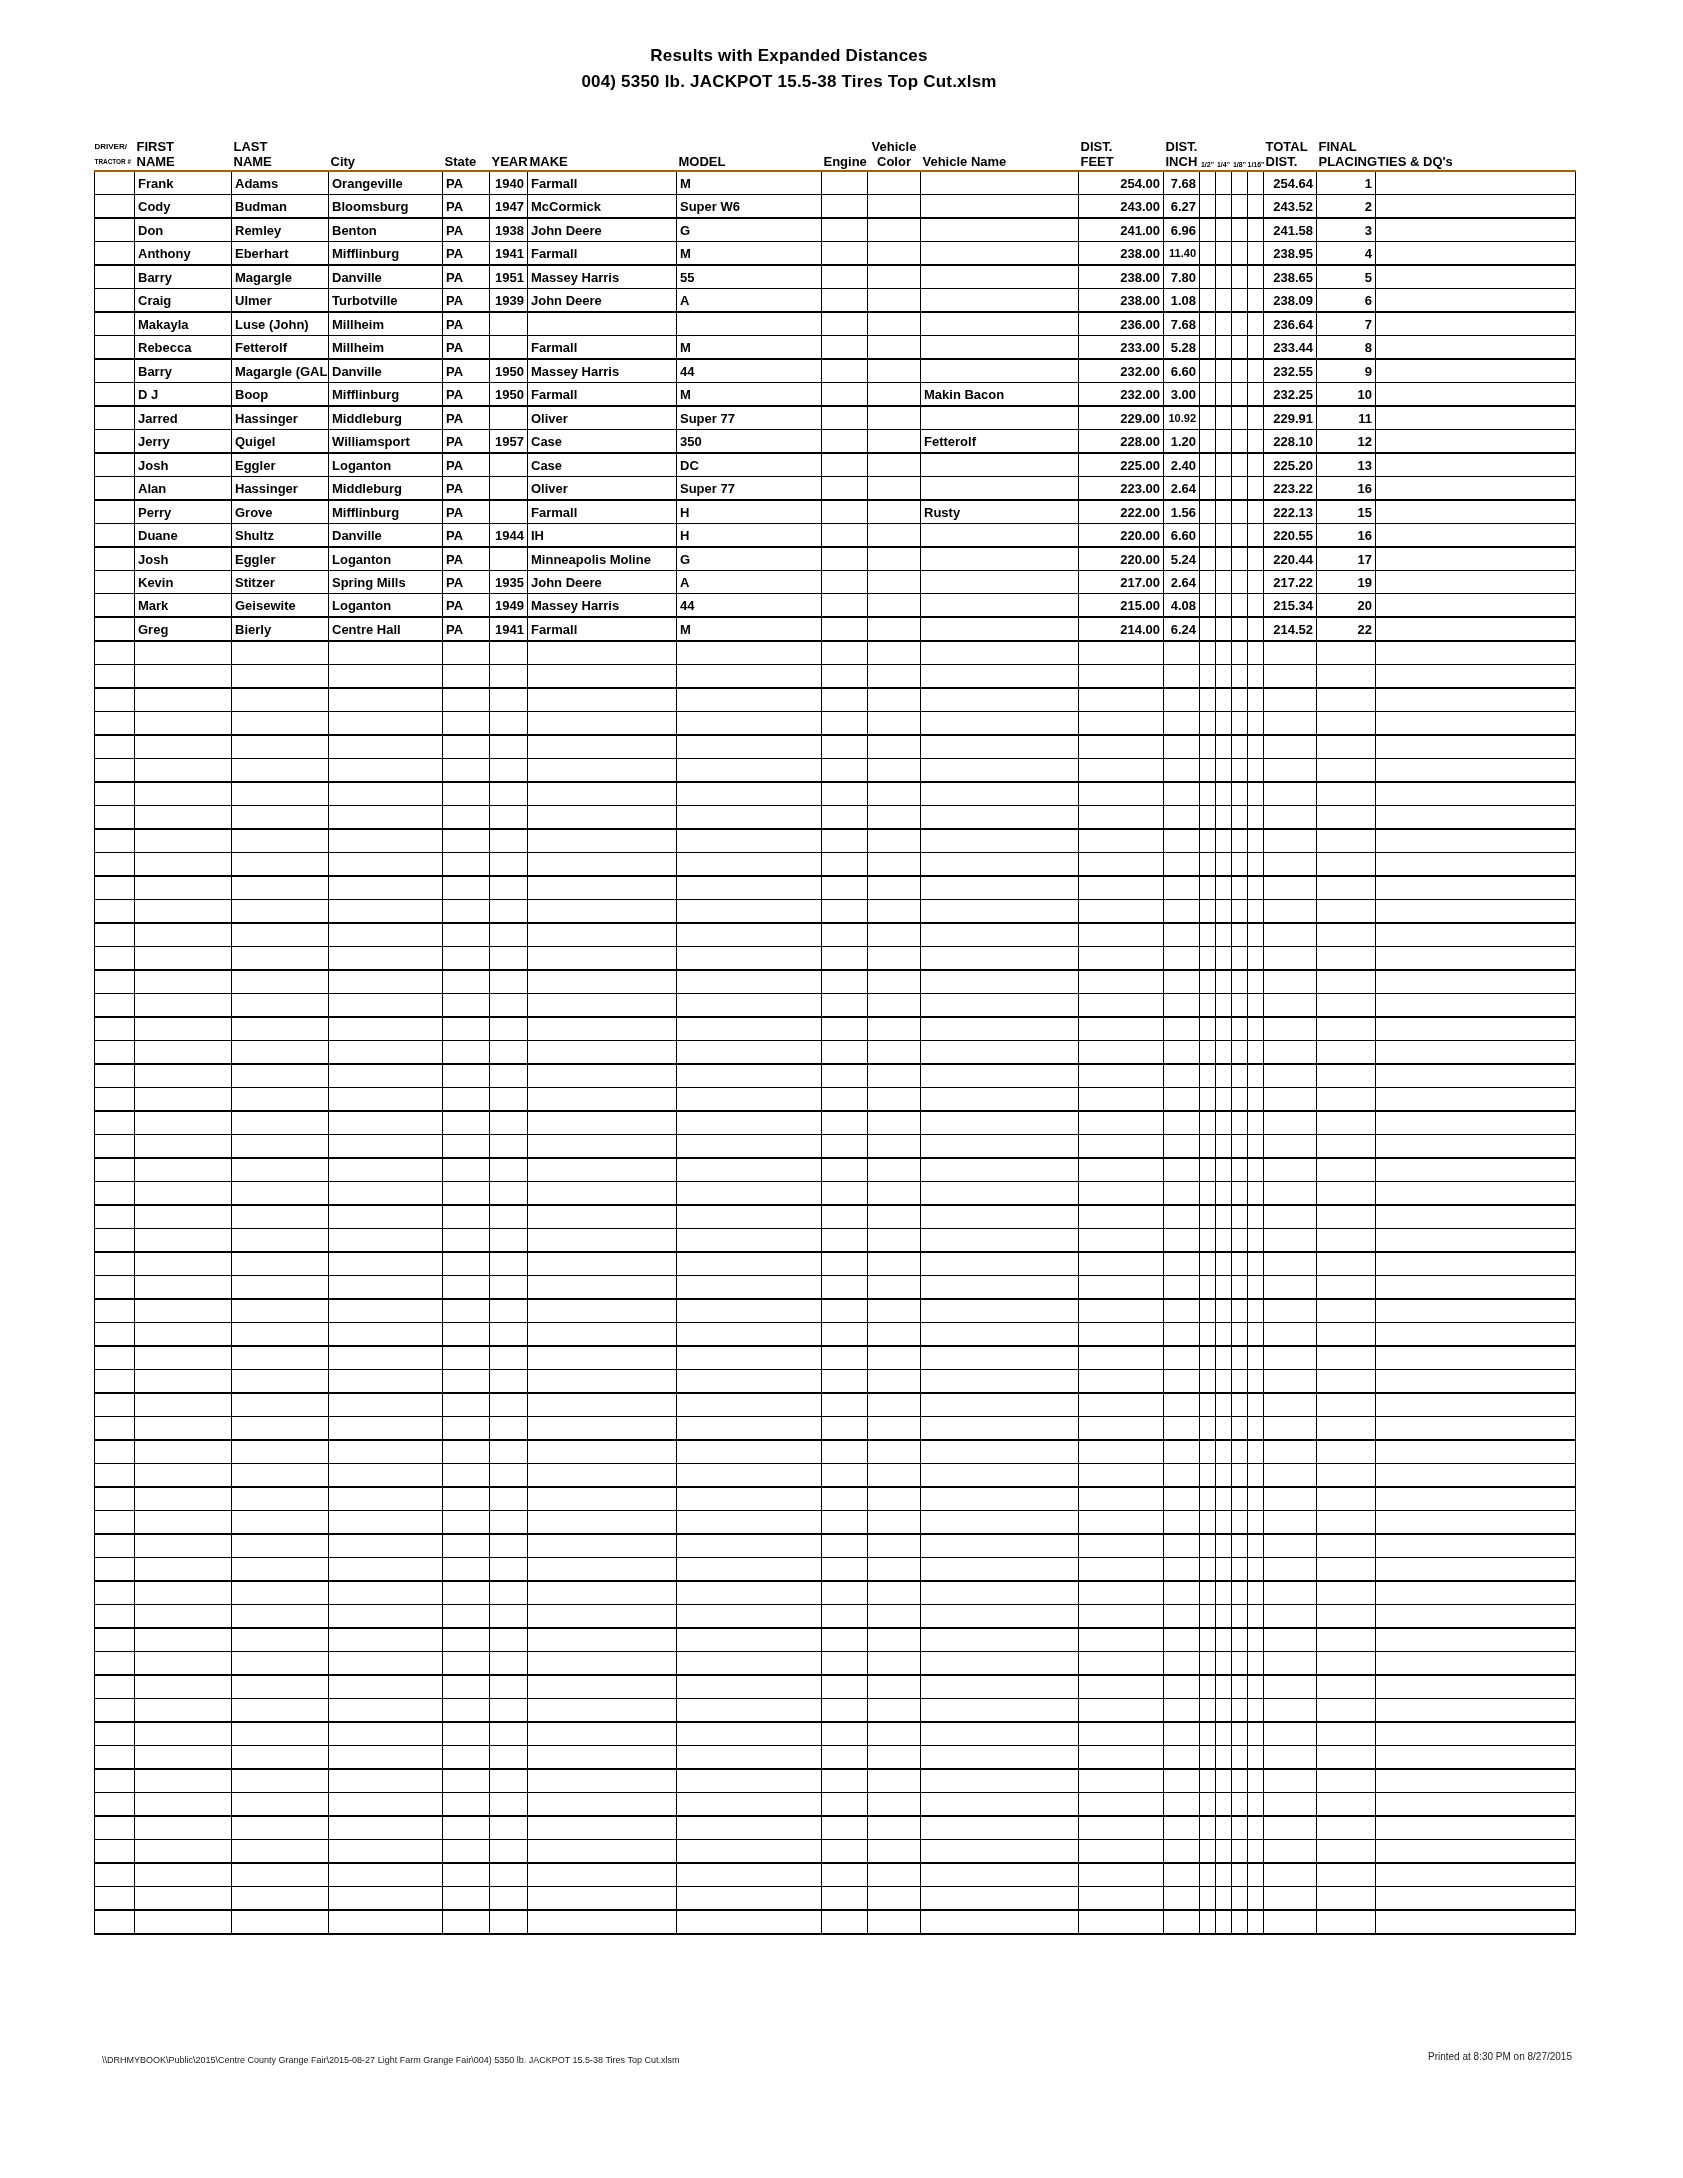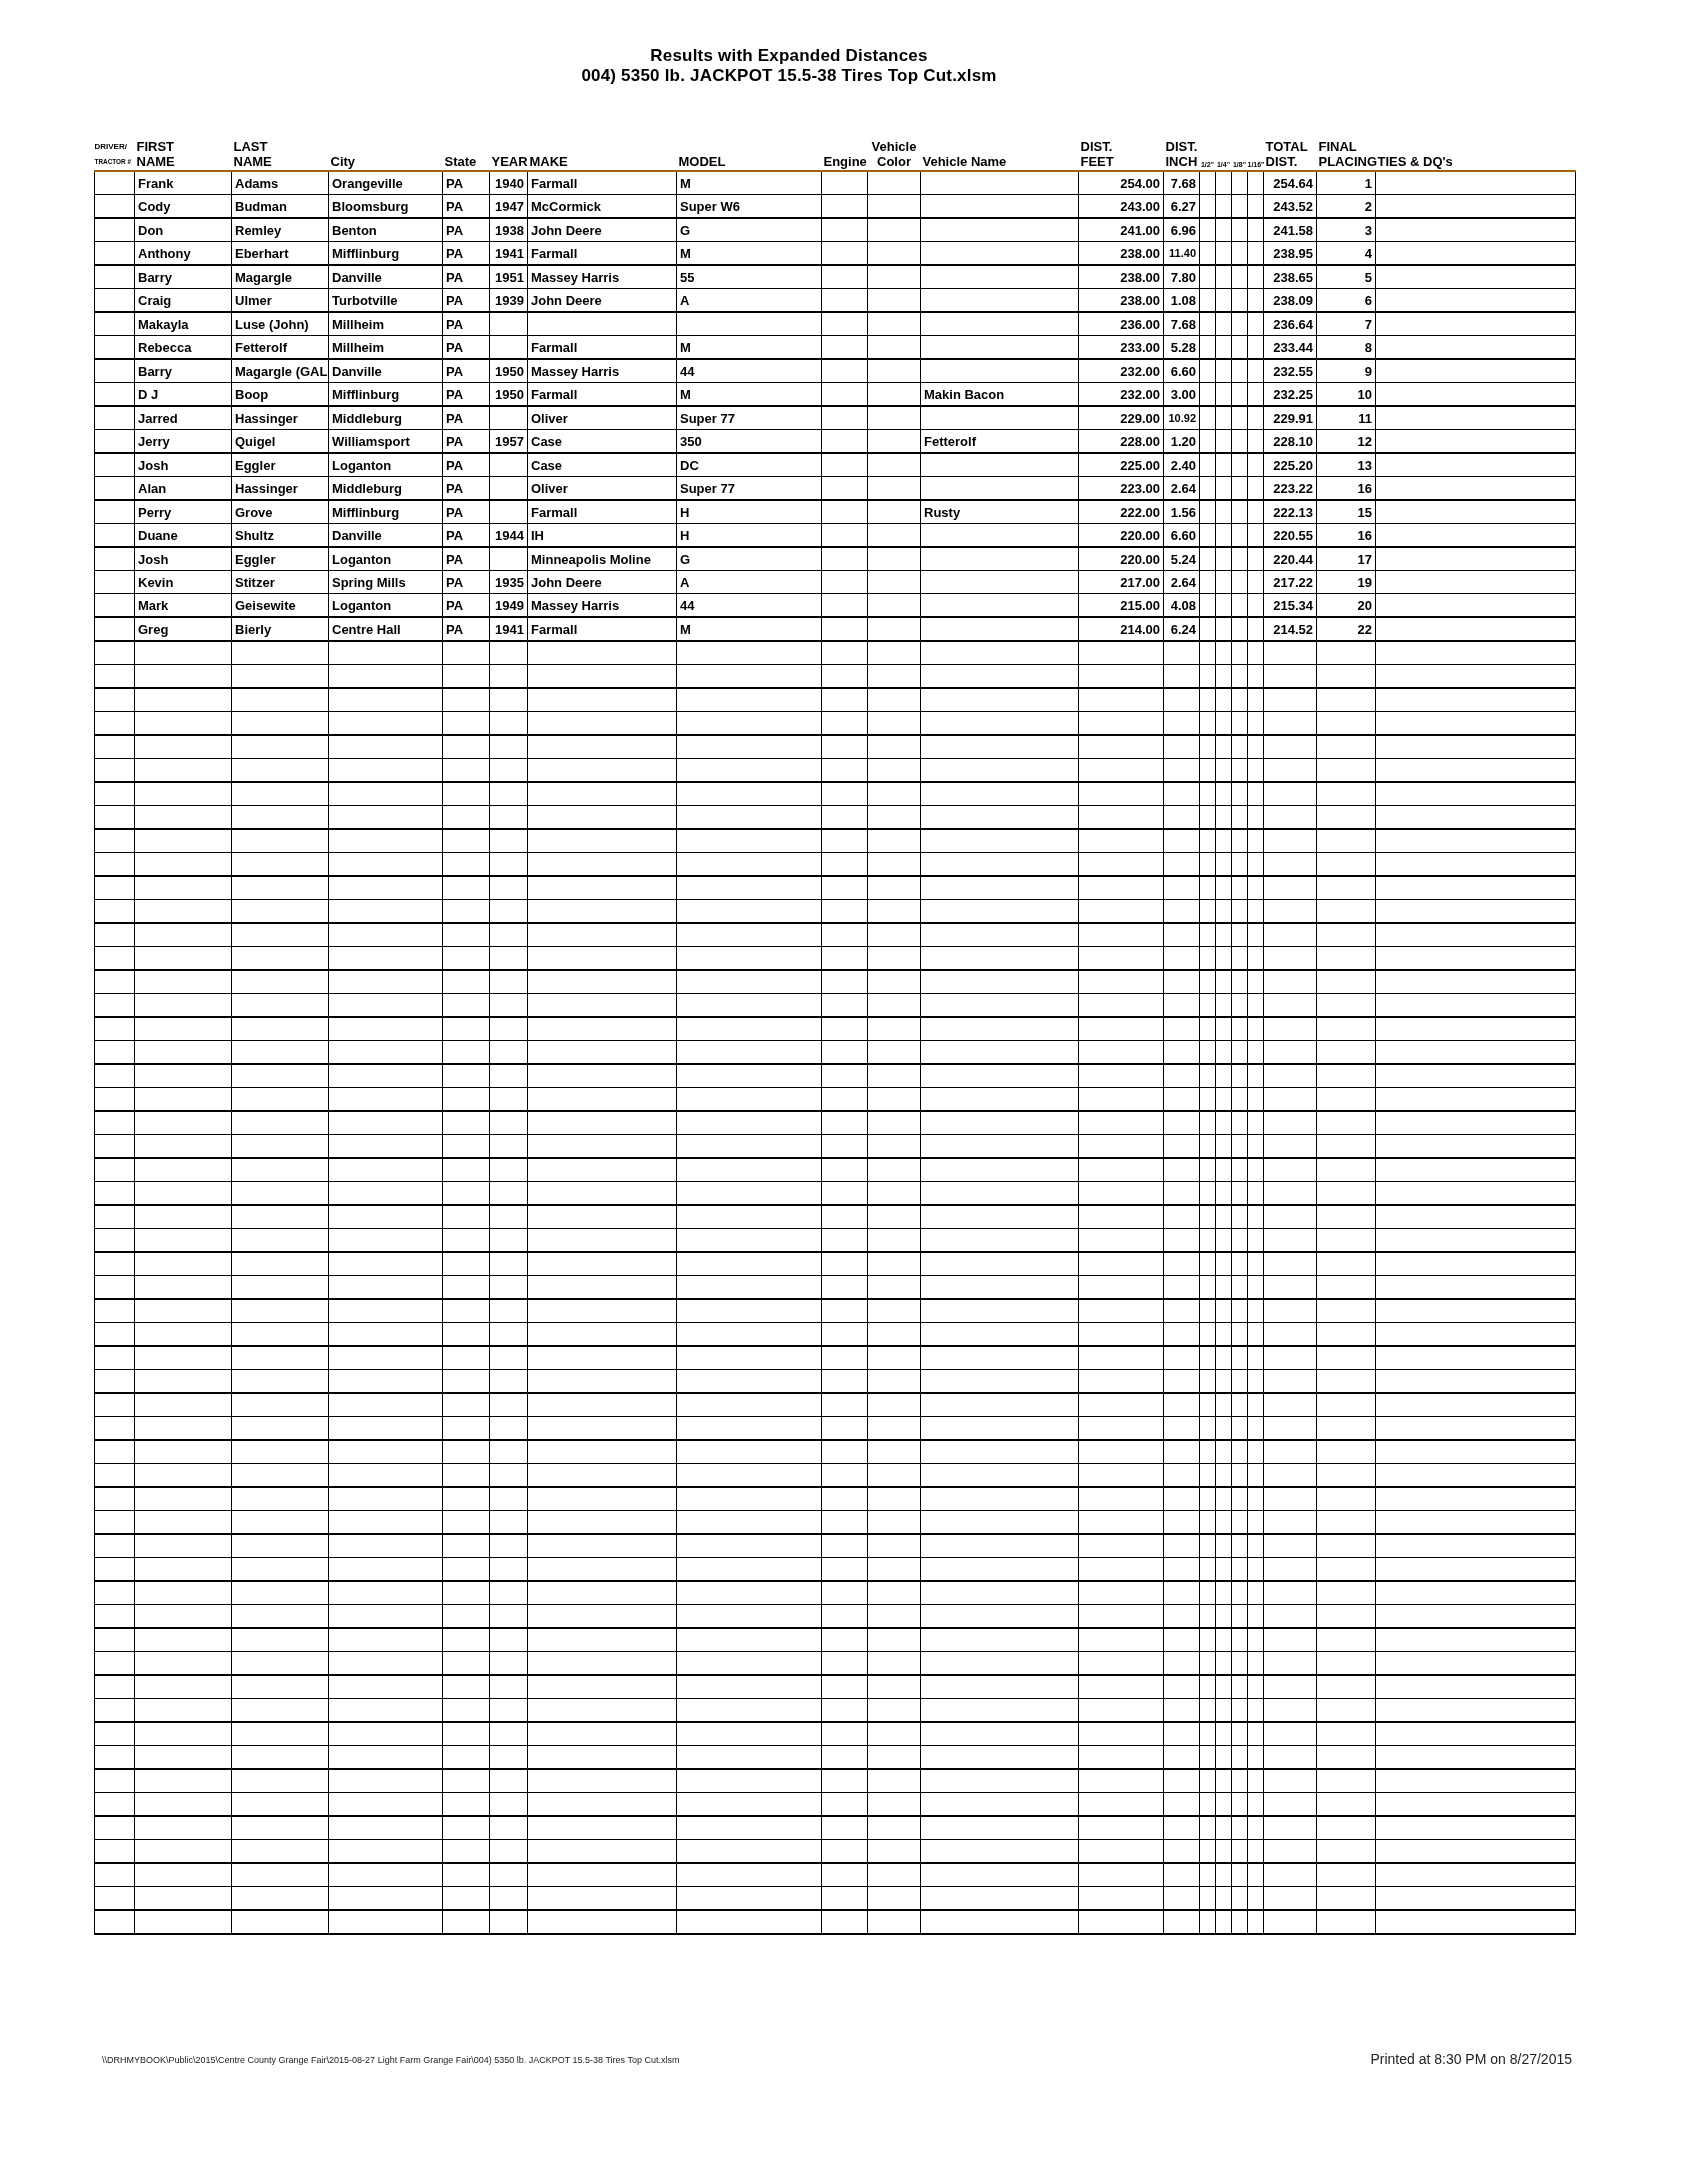--- a/index.html
+++ b/index.html
@@ -2,21 +2,21 @@
 <html><head>
 <meta charset="utf-8">
 <style>
   html,body{margin:0;padding:0;}
   body{
     width:1683px;height:2178px;background:#ffffff;position:relative;
     font-family:"Liberation Sans", sans-serif;color:#000;
   }
   .title-wrap{position:absolute;top:46px;left:7px;width:1564px;text-align:center;}
   .page-title{font-size:17px;font-weight:bold;letter-spacing:0.2px;}
-  .page-subtitle{font-size:17px;font-weight:bold;letter-spacing:0.2px;}
+  .page-subtitle{font-size:17px;font-weight:bold;margin-top:6px;letter-spacing:0.2px;}
 
   .results-table{
     position:absolute;left:94px;top:139px;width:1480px;
     border-collapse:collapse;table-layout:fixed;
   }
   .results-table th{
     border:none;border-bottom:2px solid #a16207;
     font-size:13px;font-weight:bold;text-align:left;
     vertical-align:bottom;padding:0 2px 1px 2px;white-space:nowrap;overflow:visible;
   }
@@ -34,21 +34,21 @@
   }
   .results-table tr.thick td{border-bottom-width:2px;}
   .results-table tr:last-child td{border-bottom-width:2px;}
   td.num{text-align:right;padding-right:3px;}
   td.shrink{font-size:11px;}
 
   .footer-left{
     position:absolute;left:102px;top:2055px;font-size:9px;color:#222;
   }
   .footer-right{
-    position:absolute;right:111px;top:2051px;font-size:14px;color:#222;
+    position:absolute;right:111px;top:2051px;font-size:10px;color:#222;
   }
 </style>
 </head>
 <body>
 
 <div class="title-wrap">
   <div class="page-title">Results with Expanded Distances</div>
   <div class="page-subtitle">004) 5350 lb. JACKPOT 15.5-38 Tires Top Cut.xlsm</div>
 </div>
 

